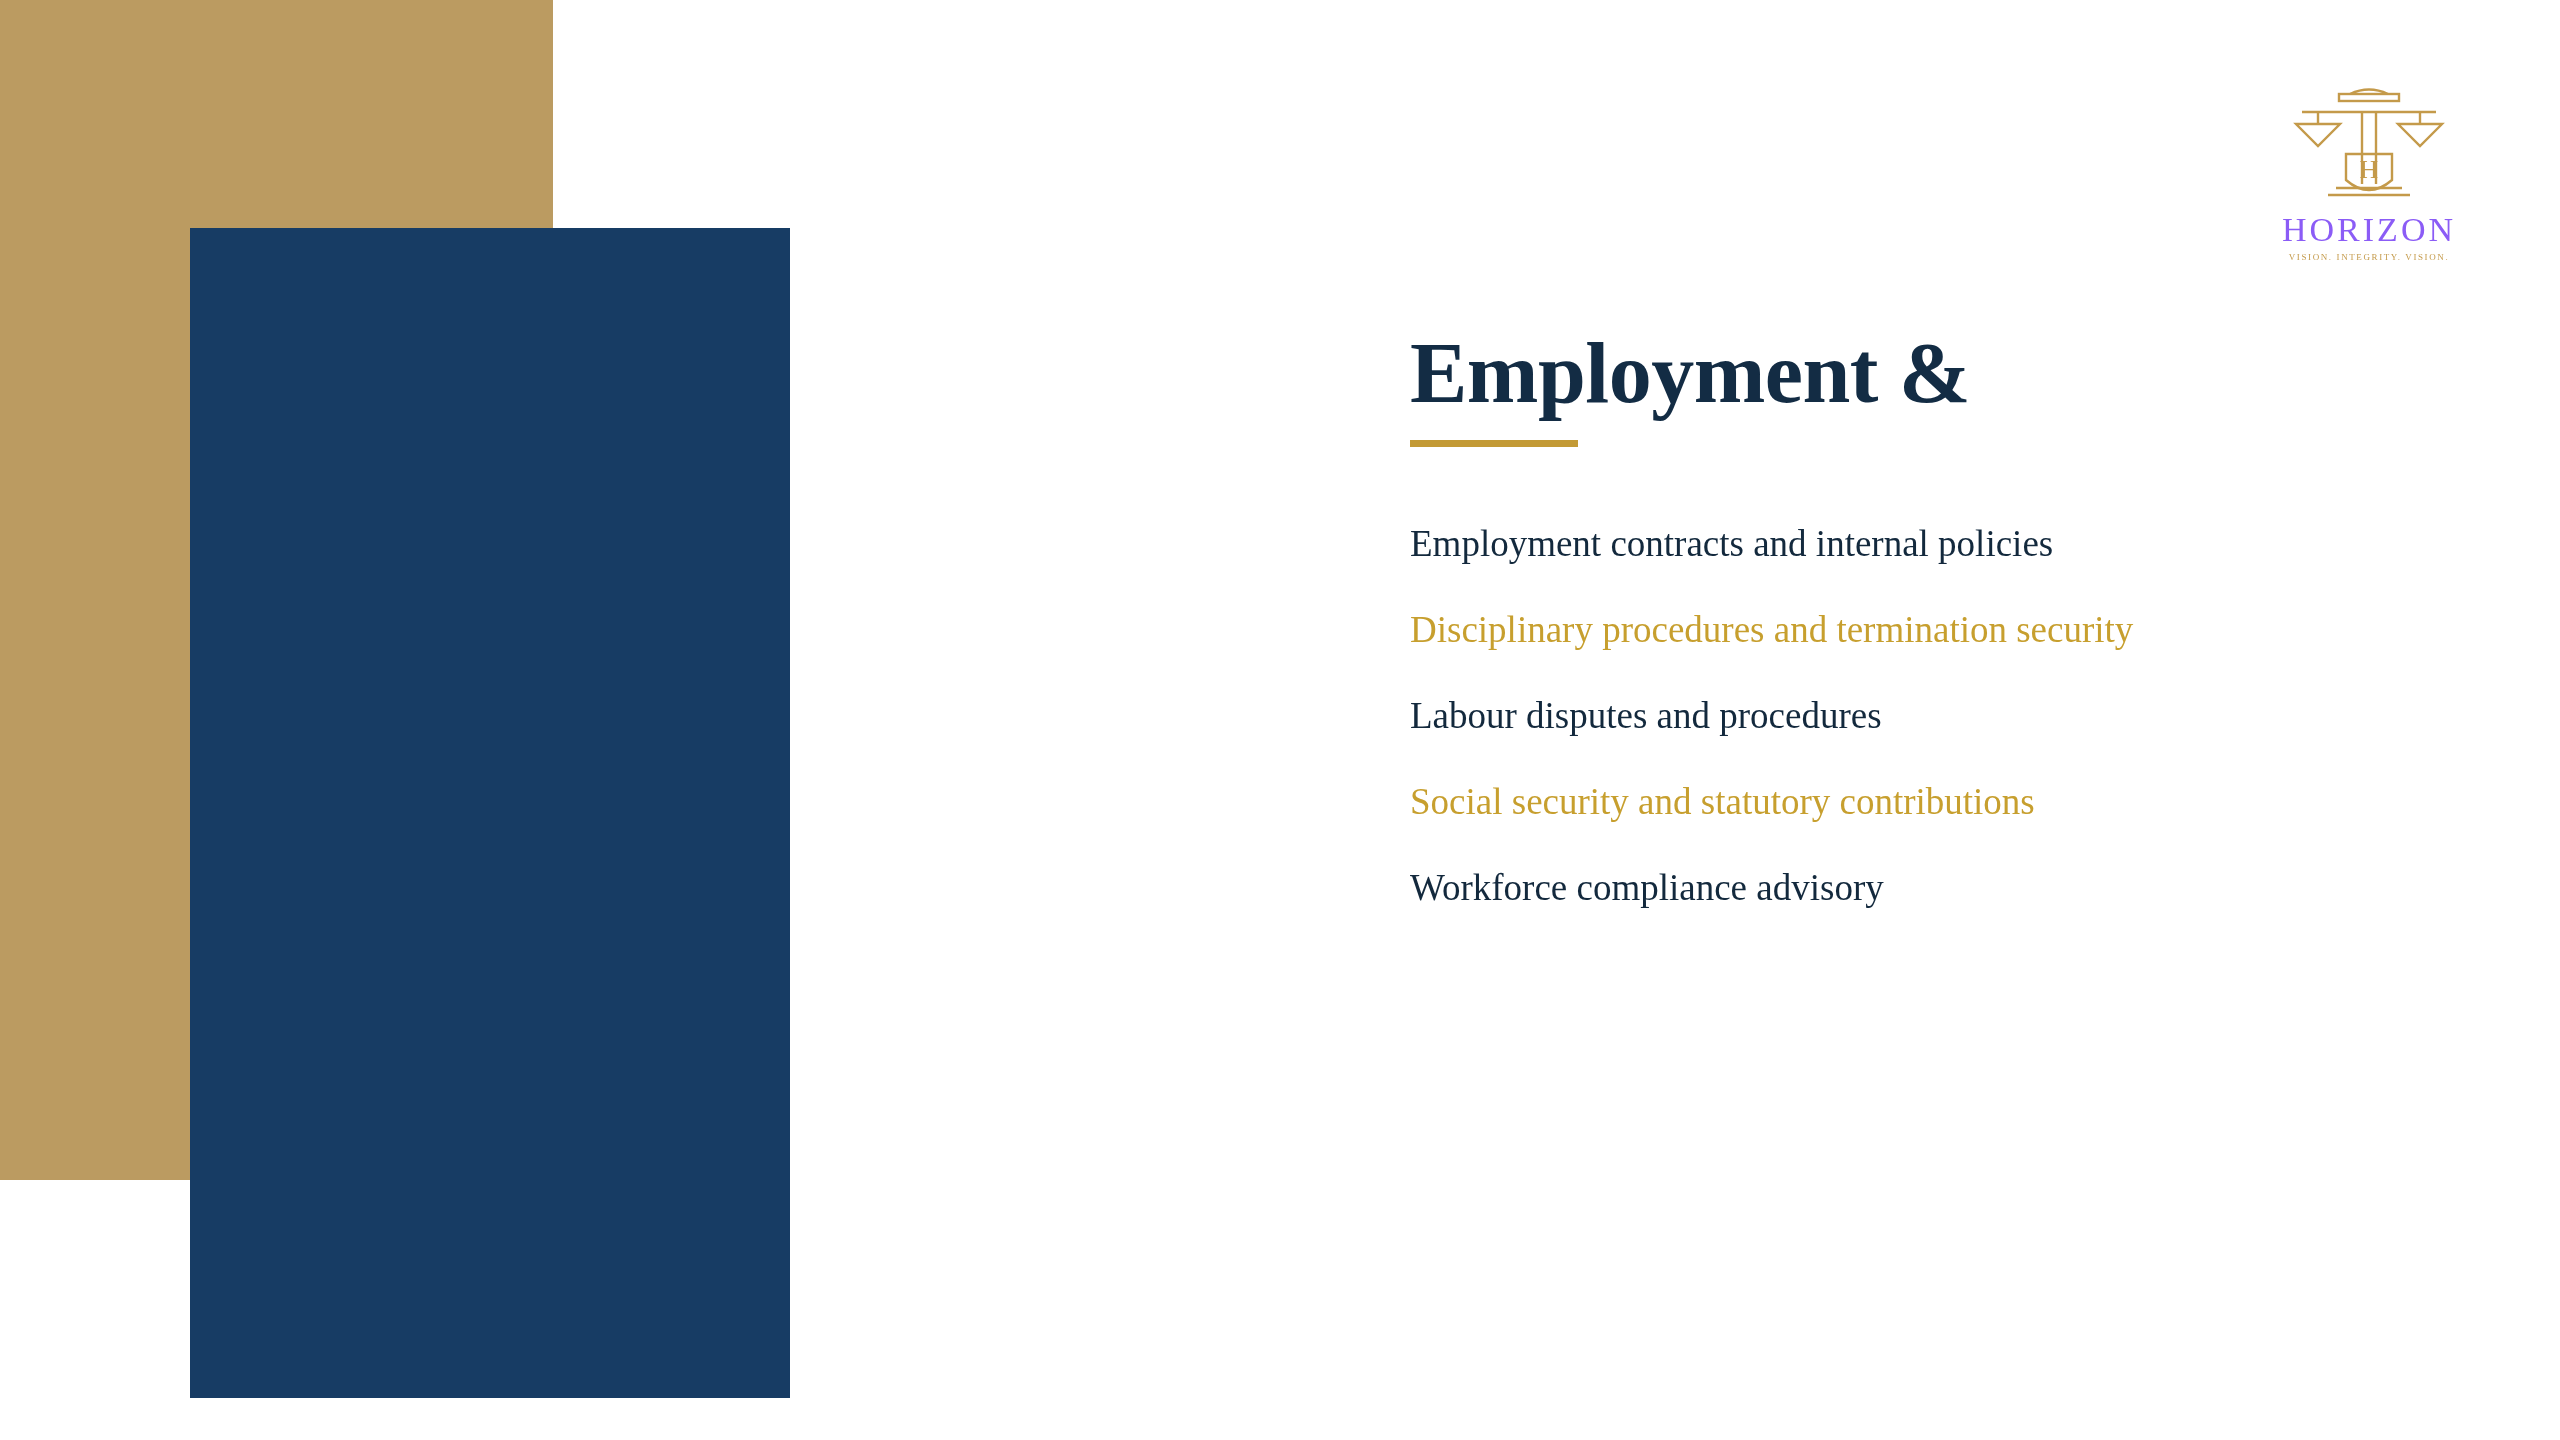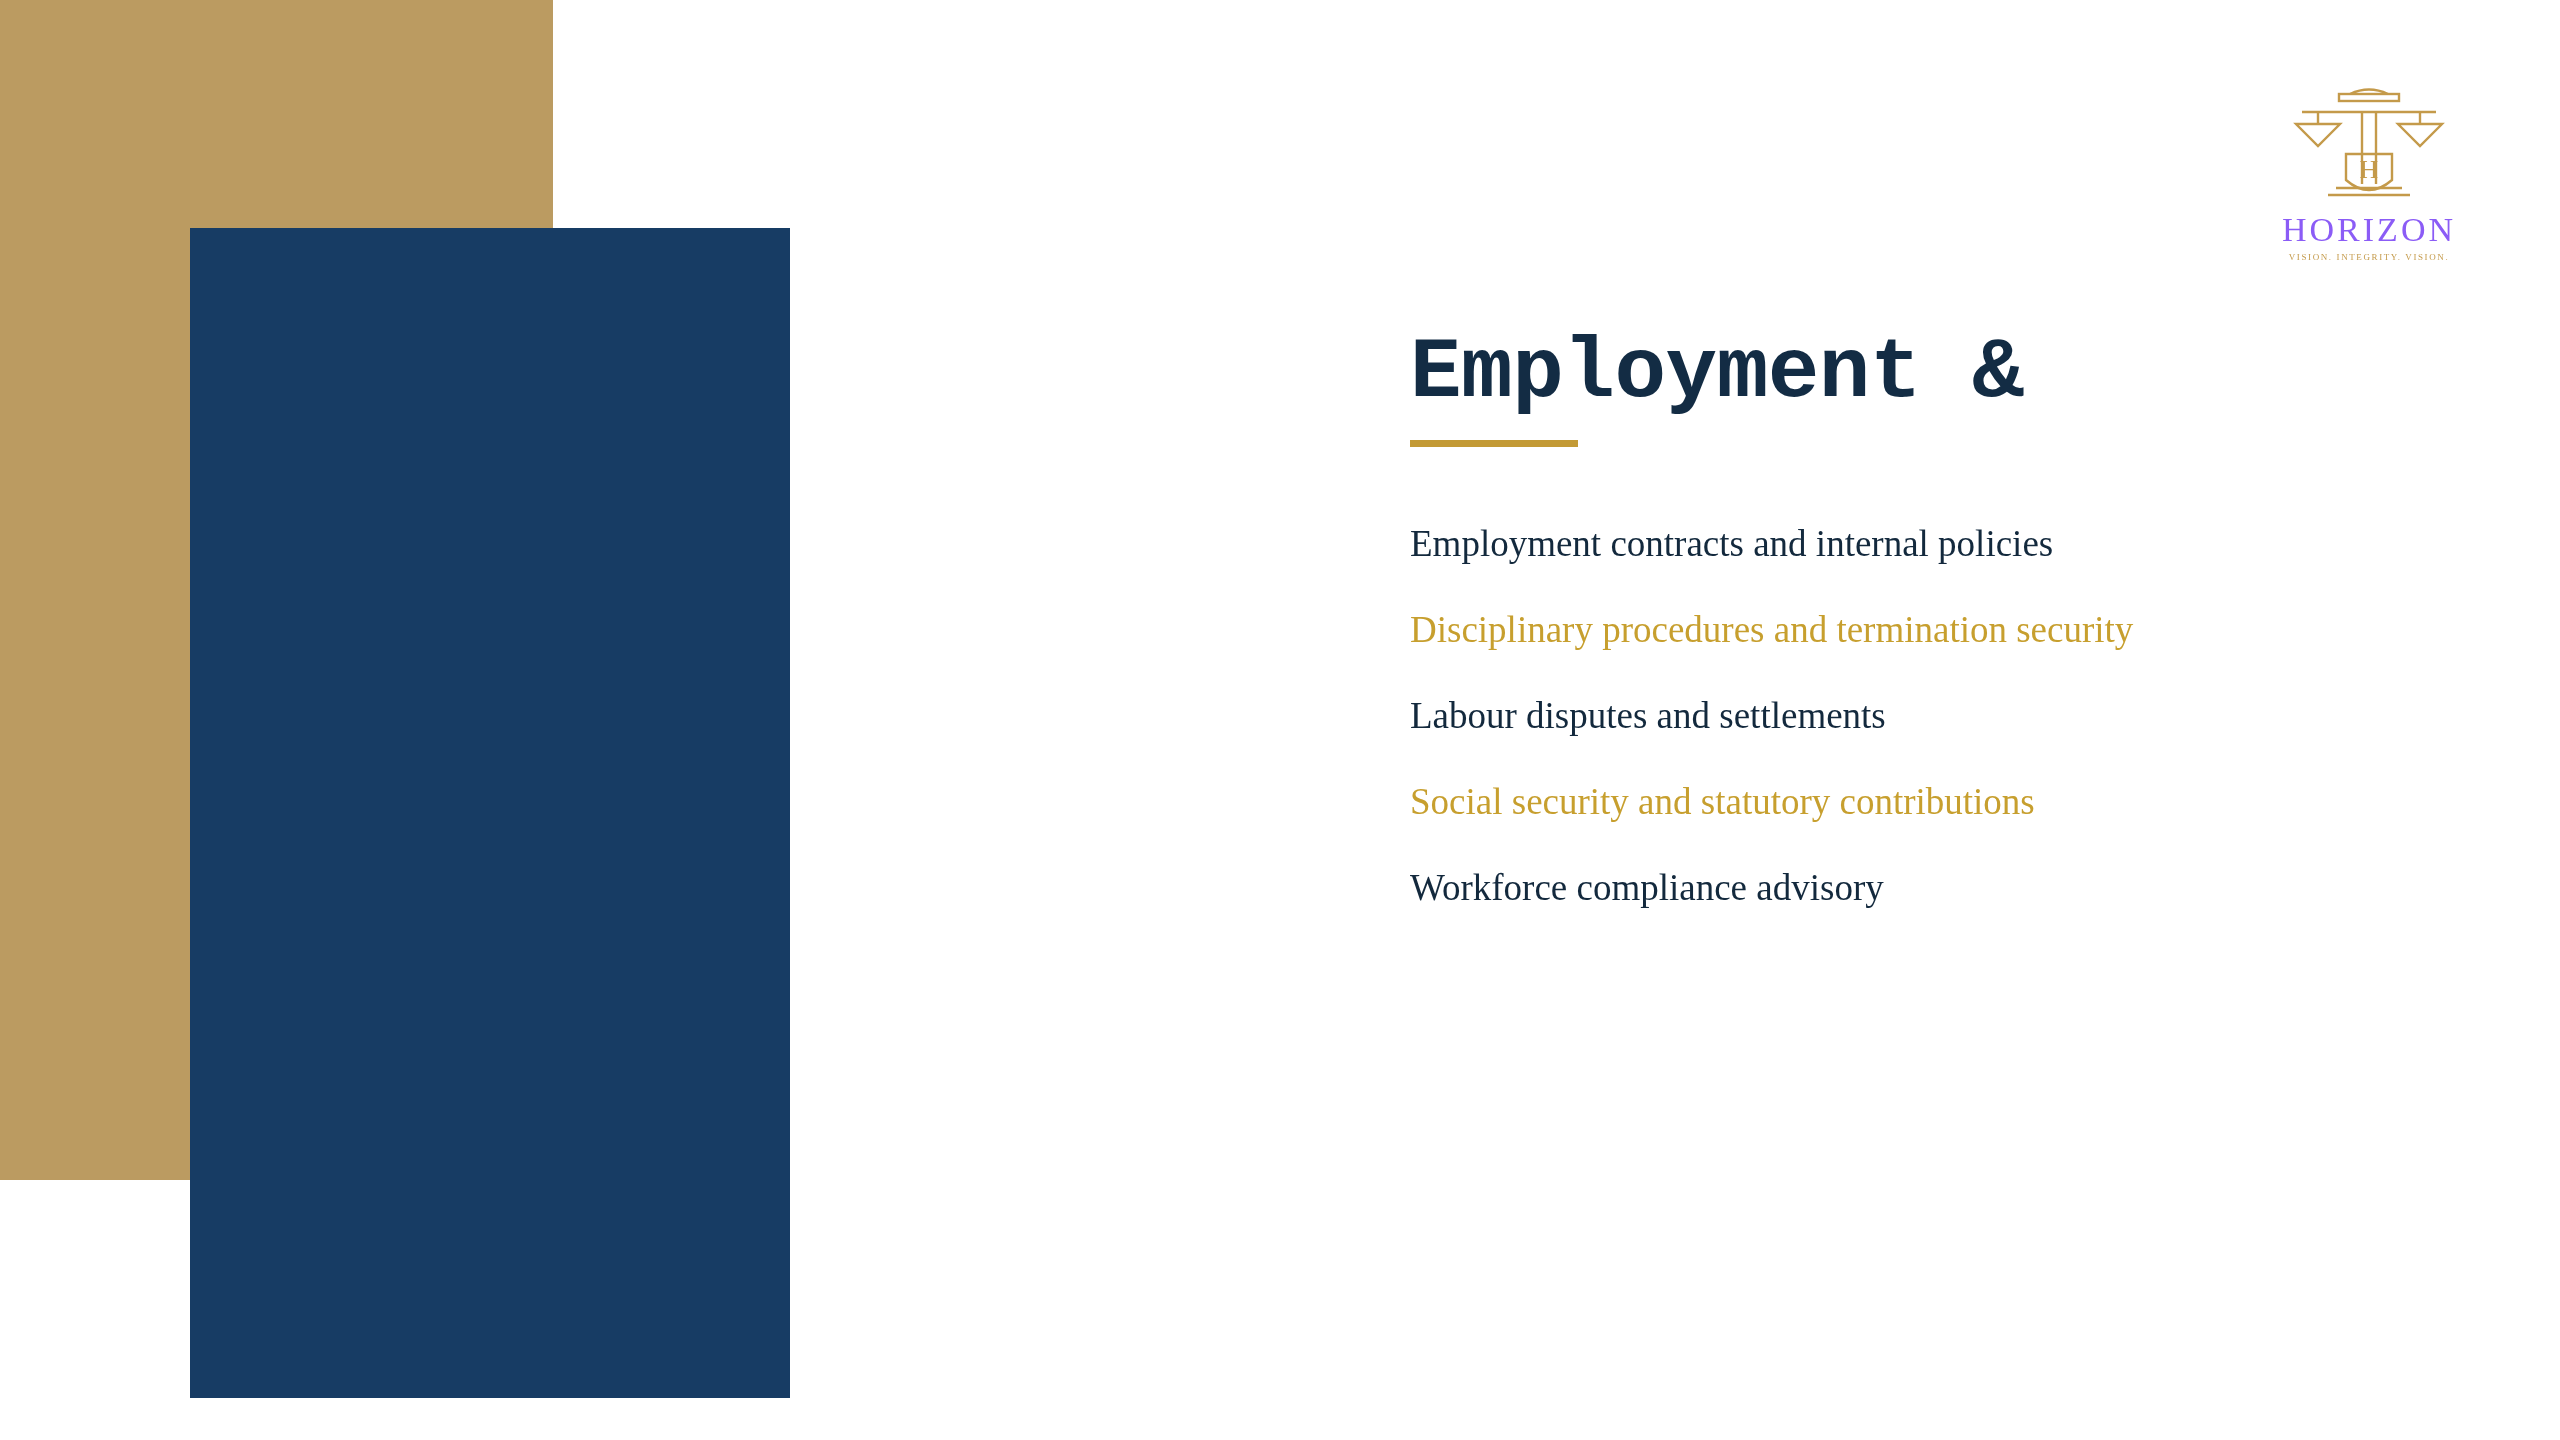--- a/index.html
+++ b/index.html
@@ -71,21 +71,21 @@
   }
 
   
   .content {
     position: absolute;
     left: 1410px;
     top: 330px;
     width: 1020px;
   }
   .title {
-    font-family: Liberation Mono, monospace;
+    font-family: Liberation Serif, serif;
     font-size: 86px;
     line-height: 1.02;
     font-weight: 700;
     color: #132c44;
     margin: 0;
     letter-spacing: -0.5px;
   }
   .title-rule {
     width: 168px;
     height: 7px;
@@ -151,19 +151,19 @@
 
   <div class="content">
     <h1 class="title">
       <span>Employment &amp;</span><br>
     </h1>
     <div class="title-rule"></div>
 
     <ul class="bullets">
       <li>Employment contracts and internal policies</li>
       <li class="accent">Disciplinary procedures and termination security</li>
-      <li>Labour disputes and settlements</li>
+      <li>Labour disputes and procedures</li>
       <li class="accent">Social security and statutory contributions</li>
       <li>Workforce compliance advisory</li>
     </ul>
   </div>
 
 </div>
 
 </body></html>

